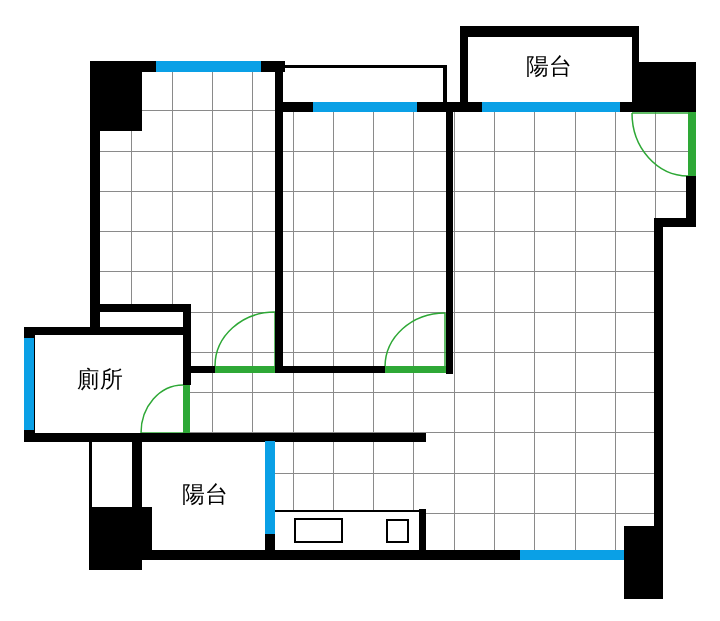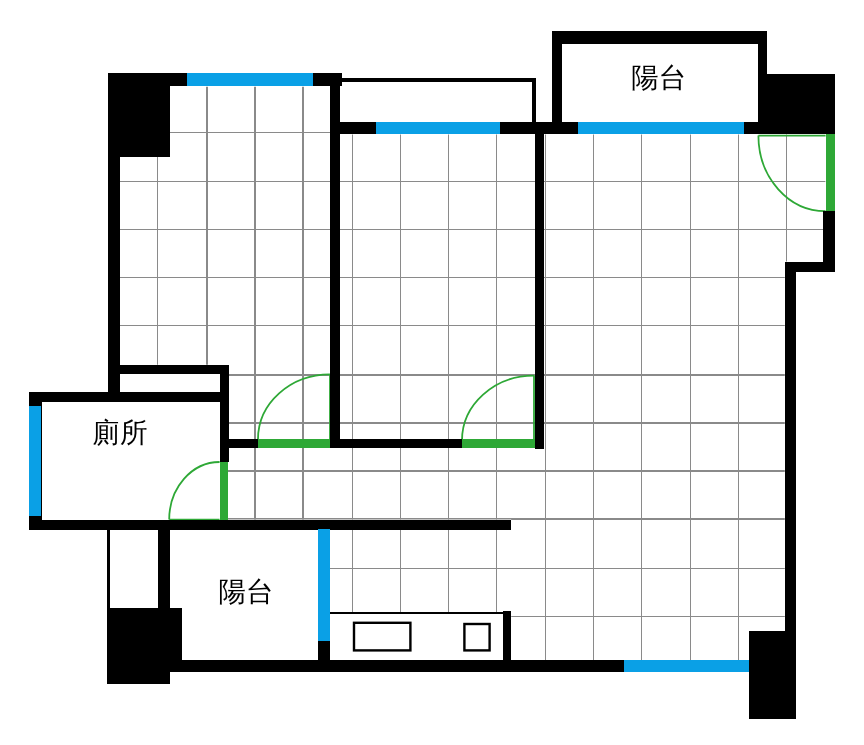--- a/index.html
+++ b/index.html
@@ -14,21 +14,21 @@
     .room-label {
       position: absolute;
       transform: translate(-50%, -50%);
       font-family: "DejaVu Sans", sans-serif;
       font-size: 23px;
       line-height: 1;
       color: #000000;
       white-space: nowrap;
     }
     #label-north-balcony { left: 549px; top: 66px; }
-    #label-toilet { left: 100px; top: 362px; }
+    #label-toilet { left: 100px; top: 379px; }
     #label-south-balcony { left: 205px; top: 494px; }
   </style>
 </head>
 <body>
 
 <div id="plan-root" style="background: rgb(255, 255, 255);">
   <svg id="plan-svg" width="720" height="621" viewBox="0 0 720 621" xmlns="http://www.w3.org/2000/svg">
       <defs>
         <clipPath id="grid-clip">
           <rect x="100" y="72" width="175" height="232"></rect>

